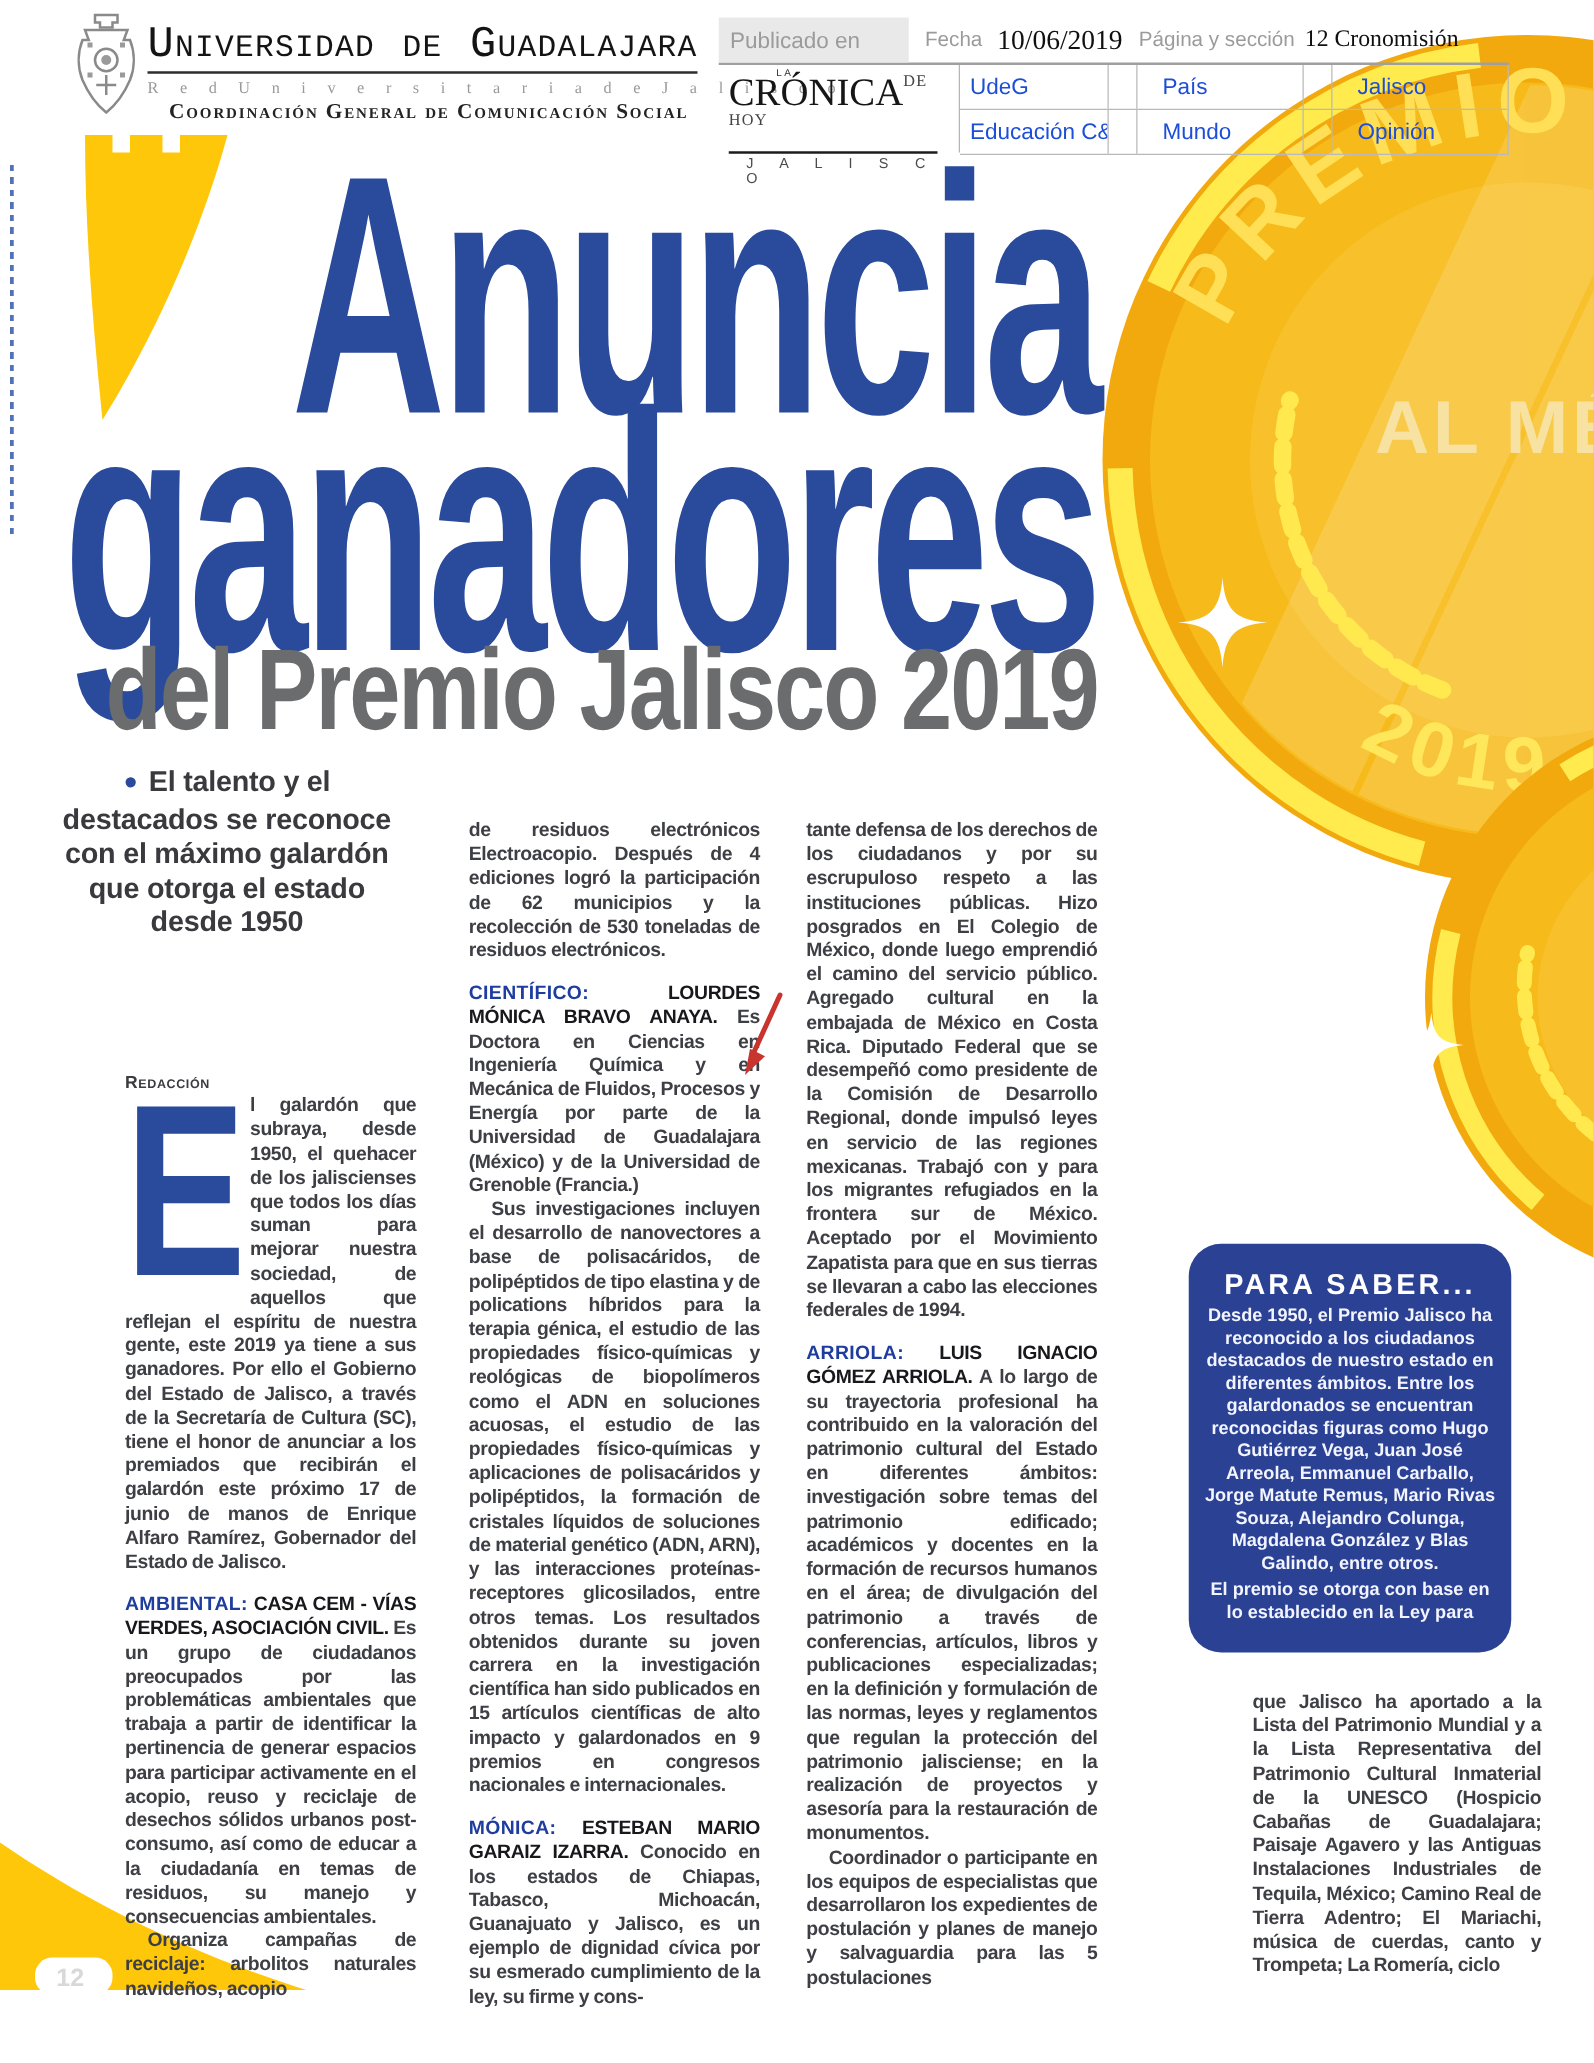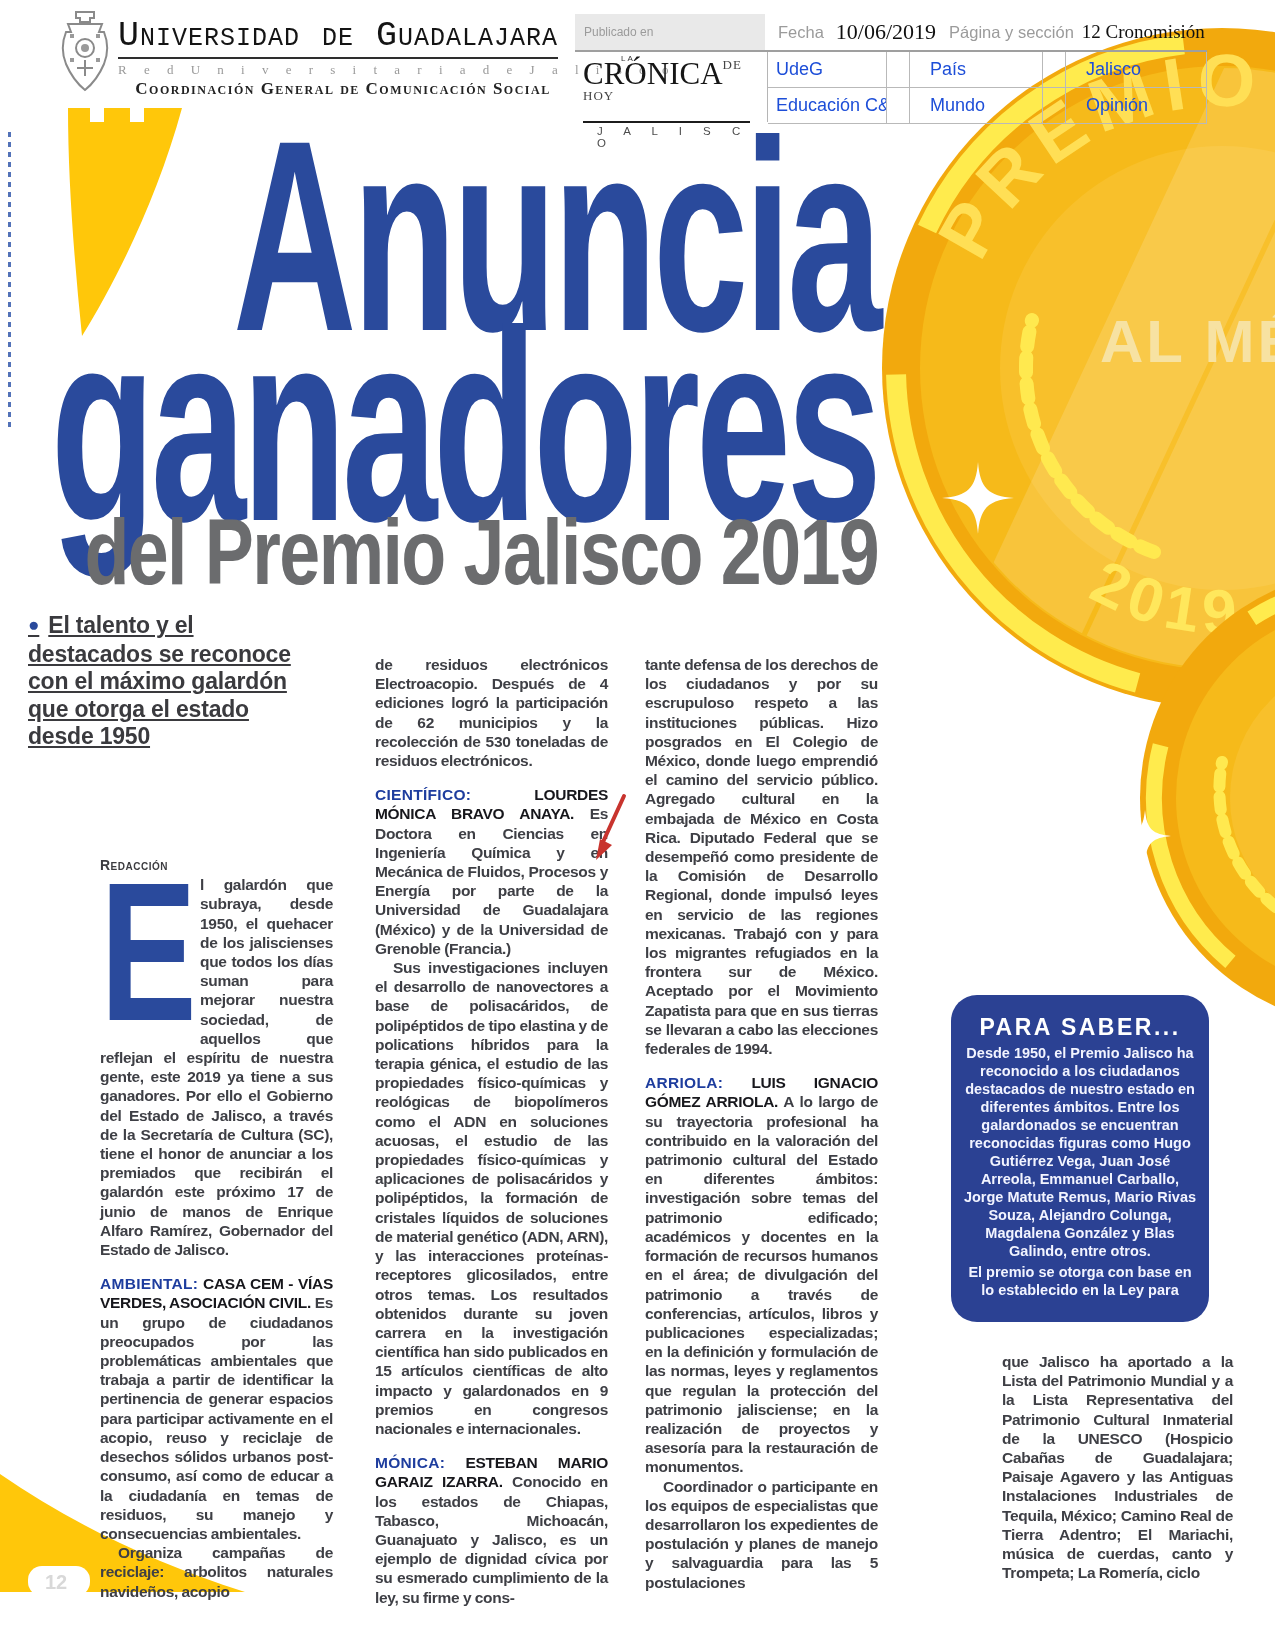--- a/index.html
+++ b/index.html
@@ -13,21 +13,21 @@
        letter-spacing:1px;color:#141414;border-bottom:2px solid #2e2e2e;padding-bottom:1px;
        white-space:nowrap;display:inline-block;}
   .rednet{font-family:"Liberation Serif",serif;color:#9a9a9a;font-size:13px;letter-spacing:7px;
        margin-top:3px;white-space:nowrap;}
   .office{font-family:"Liberation Serif",serif;font-variant:small-caps;font-weight:bold;
        font-size:17px;color:#232323;letter-spacing:1.5px;margin-top:1px;text-align:center;width:450px;}
 
   
   .meta-row1{position:absolute;left:575px;top:14px;width:632px;height:36px;display:flex;
        align-items:center;border-bottom:2px solid #9f9f9f;}
-  .m-pub{width:190px;height:100%;background:#e9e9e9;color:#9b9b9b;font-size:12px;
+  .m-pub{width:152px;height:100%;background:#e9e9e9;color:#9b9b9b;font-size:18px;
        display:flex;align-items:center;padding-left:9px;box-sizing:border-box;}
   .m-lab{color:#9b9b9b;font-size:16.5px;margin-left:13px;}
   .m-date{font-family:"Liberation Serif",serif;font-size:22px;color:#101010;margin-left:12px;}
   .m-page{font-family:"Liberation Serif",serif;font-size:19px;color:#101010;margin-left:8px;}
 
   .cronica{position:absolute;left:575px;top:52px;width:193px;height:70px;
        border-right:1px solid #b5b5b5;box-sizing:border-box;padding:4px 17px 0 8px;}
   .cron-la{position:absolute;left:46px;top:2px;font-size:8px;letter-spacing:2px;color:#333;}
   .cron-name{font-family:"Liberation Serif",serif;font-size:31px;color:#161616;line-height:1;
        border-bottom:2px solid #1c1c1c;display:inline-block;padding:2px 4px 1px 0;}
@@ -43,22 +43,22 @@
   .cat-box{width:22px;height:100%;border-left:1px solid #b9b9b9;border-right:1px solid #b9b9b9;}
   .cat-gap{width:12px;height:100%;}
 
   
   .hl{position:absolute;right:397px;font-weight:bold;white-space:nowrap;transform-origin:right top;}
   #hl1{top:116px;font-size:272px;line-height:240px;color:#2a4a9c;letter-spacing:-7px;transform:scaleX(.63);}
   #hl2{top:306px;font-size:272px;line-height:240px;color:#2a4a9c;letter-spacing:-7px;transform:scaleX(.63);}
   #hl3{top:512px;font-size:92px;line-height:80px;color:#6b6c6e;letter-spacing:-2px;transform:scaleX(.8);}
 
   
-  .deck{position:absolute;left:28px;top:612px;width:307px;text-align:left;font-weight:bold;
-       font-size:23px;line-height:27.5px;color:#3a3a3e;letter-spacing:-0.2px;text-decoration:underline;}
+  .deck{position:absolute;left:28px;top:612px;width:307px;text-align:center;font-weight:bold;
+       font-size:23px;line-height:27.5px;color:#3a3a3e;letter-spacing:-0.2px;}
   .deck .bullet{color:#2a4a9c;font-size:19px;margin-right:9px;position:relative;top:-2px;}
 
   
   .col{position:absolute;width:233px;font-size:15.5px;line-height:19.2px;font-weight:bold;
        color:#3e3f45;text-align:justify;letter-spacing:-0.3px;word-spacing:-0.5px;}
   #col1{left:100px;top:856px;}
   #col2{left:375px;top:655px;}
   #col3{left:645px;top:655px;}
   #col4{left:1002px;top:1352px;width:231px;}
   .col p{margin:0;}

